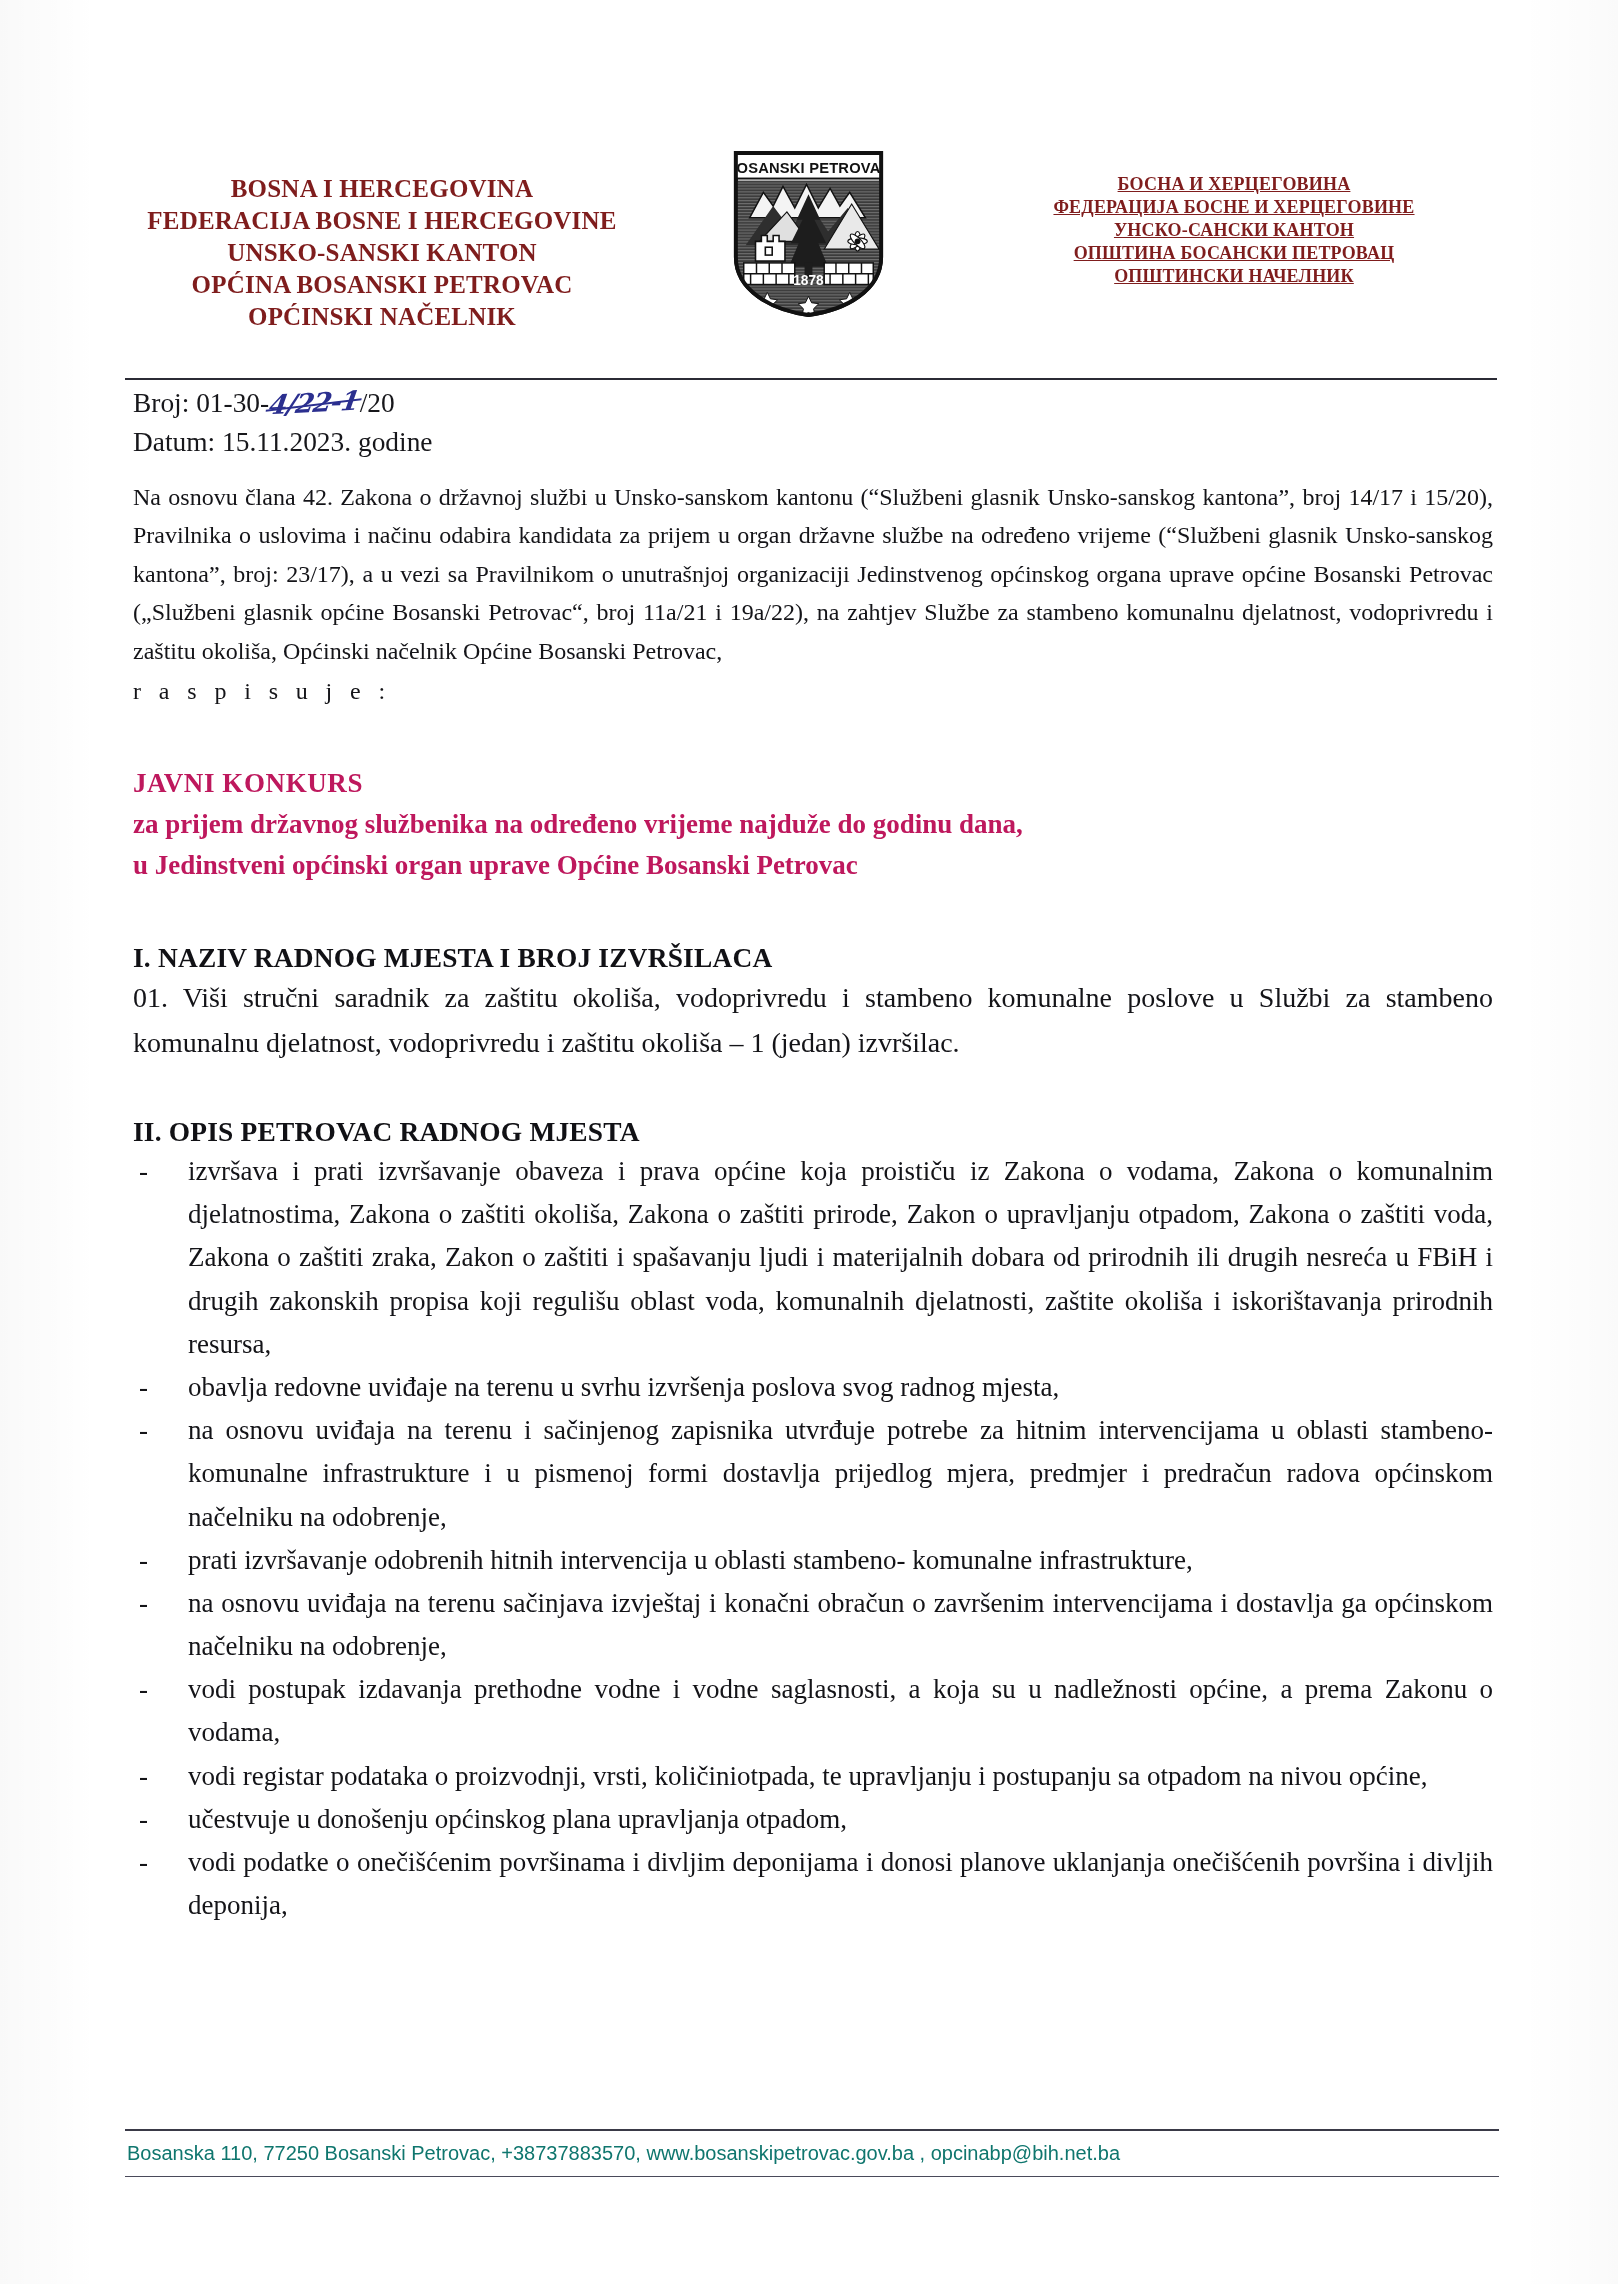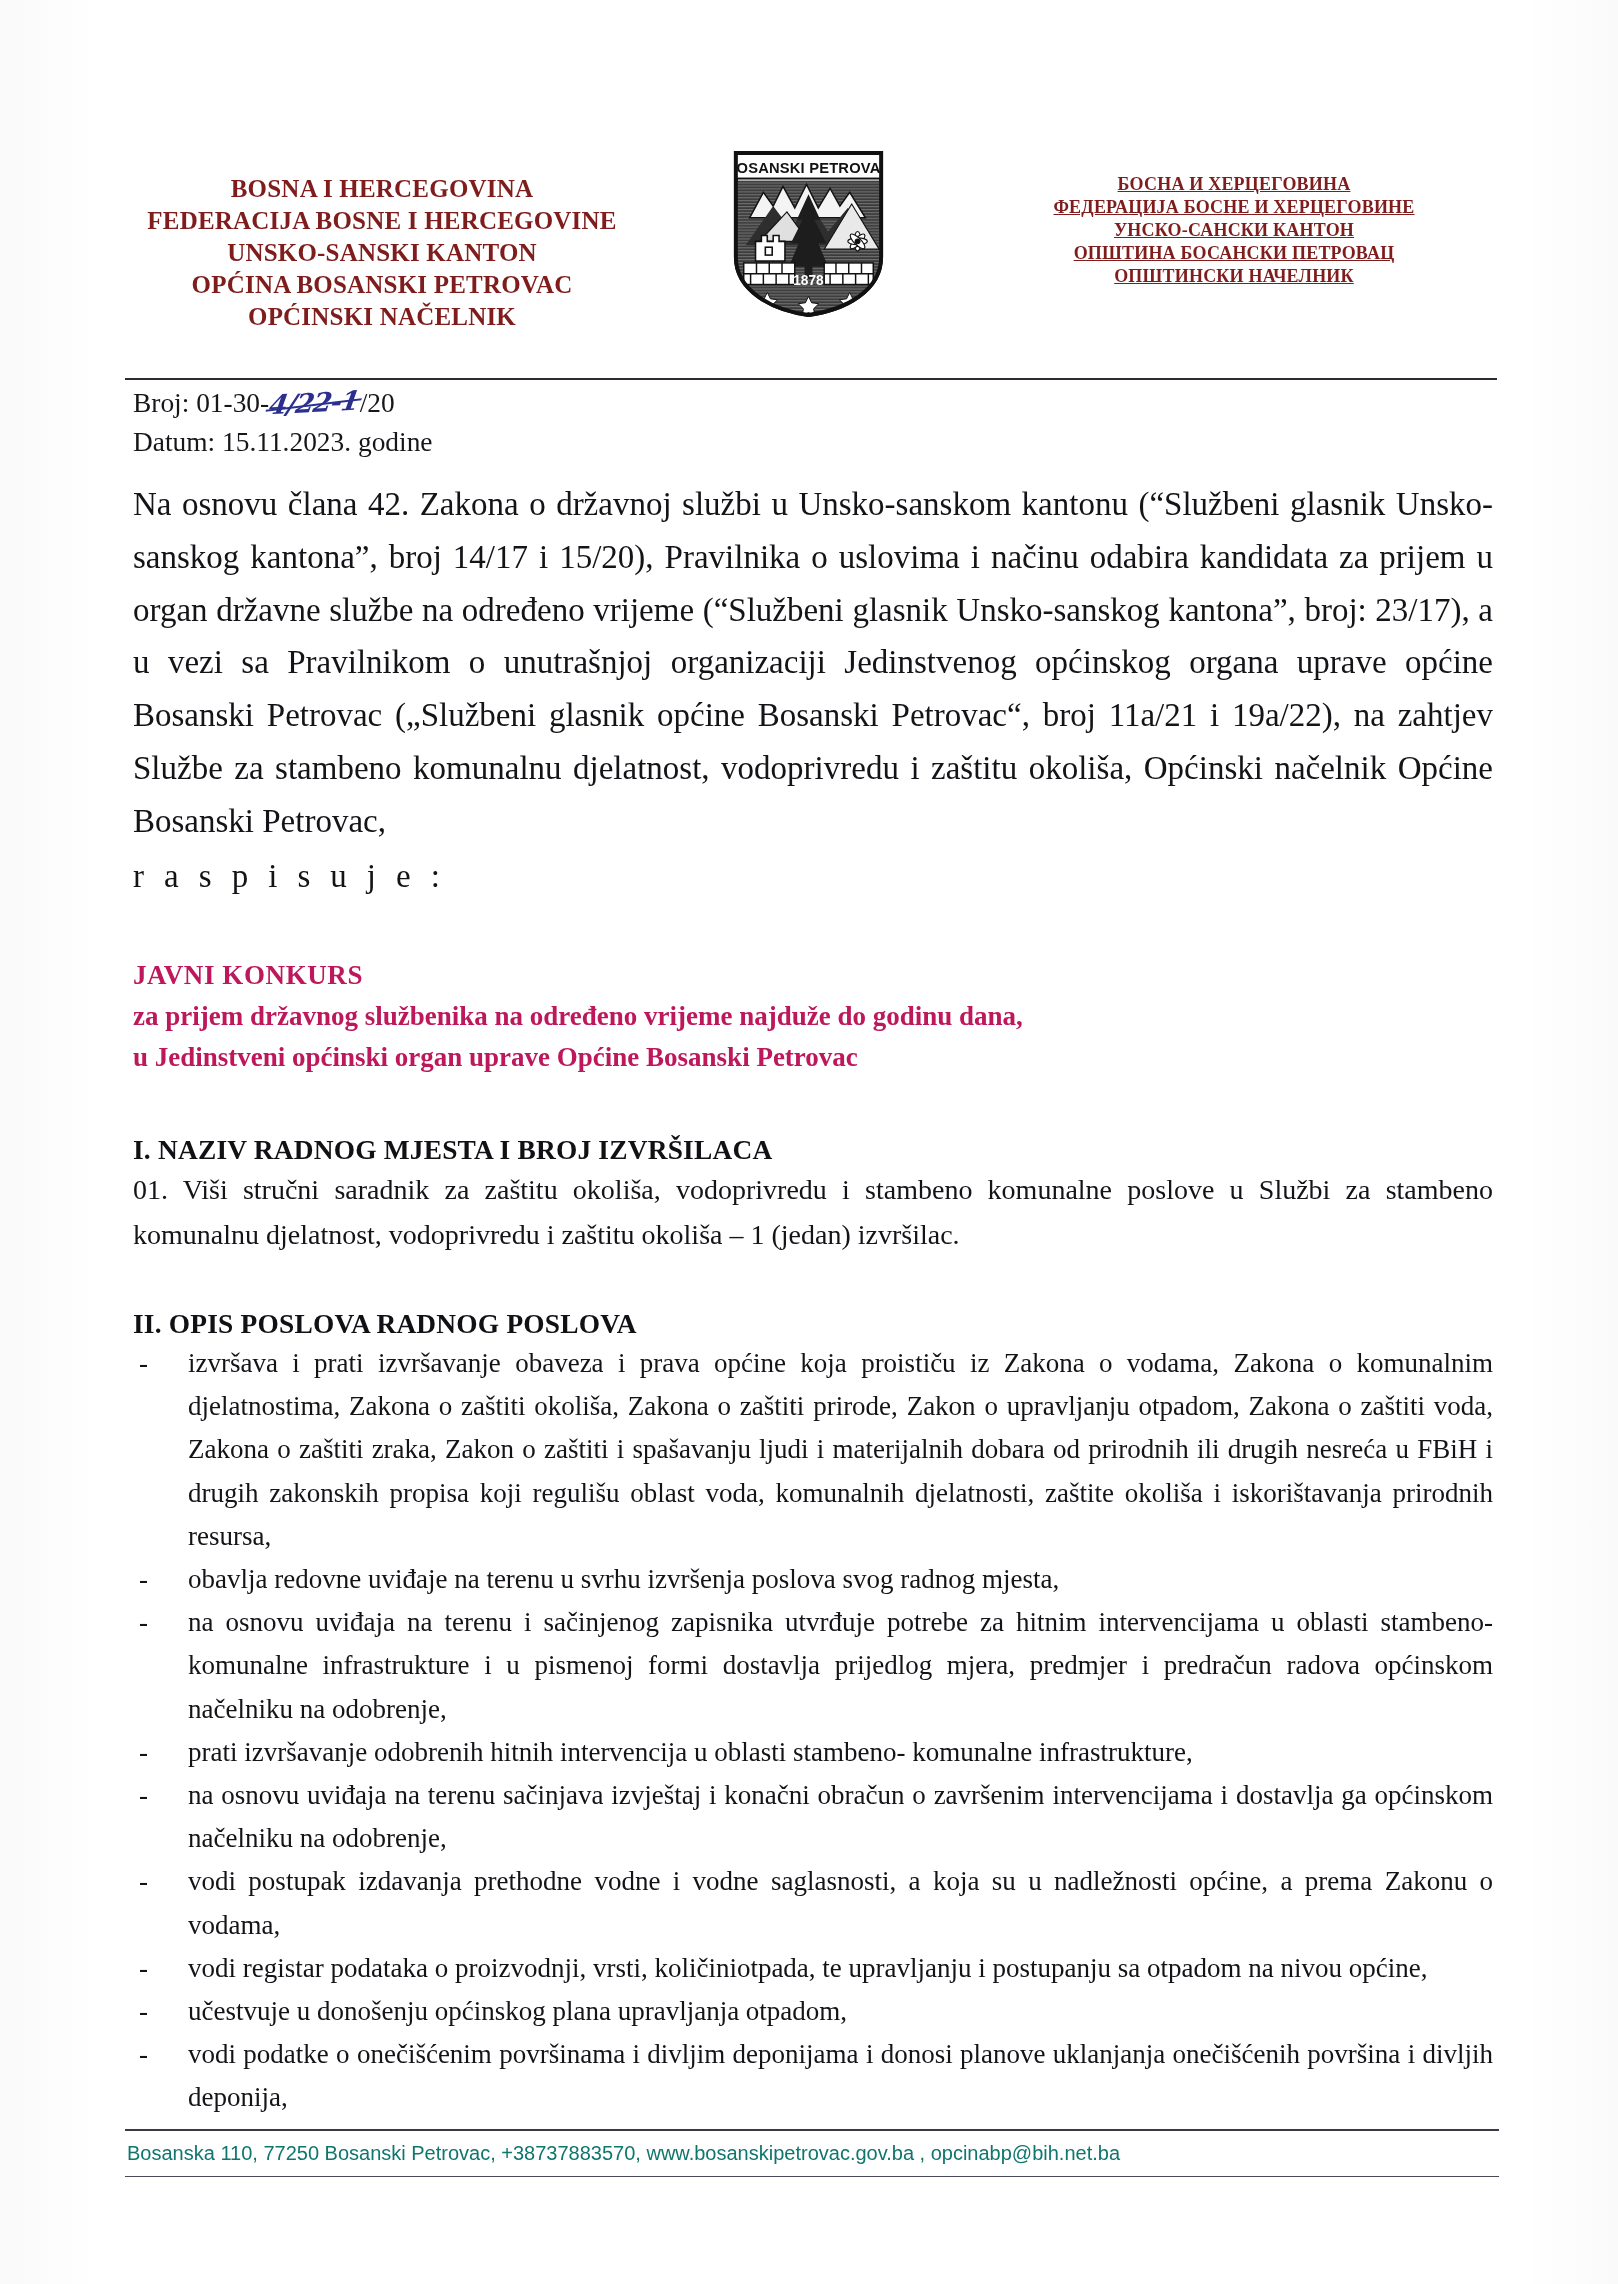--- a/index.html
+++ b/index.html
@@ -109,21 +109,21 @@
 
   
   .body {
     position: absolute;
     left: 133px;
     top: 478px;
     width: 1360px;
   }
   p.para {
     margin: 0;
-    font-size: 33px;
+    font-size: 24px;
     line-height: 1.60;
     text-align: justify;
     text-justify: inter-word;
     color: #141418;
   }
   .spaced {
     letter-spacing: 5.9px;
     display: inline-block;
     margin-top: 2px;
   }
@@ -319,21 +319,21 @@
 
     <div class="title-block">
       <div class="title-main">JAVNI KONKURS</div>
       <div class="title-sub">za prijem državnog službenika na određeno vrijeme najduže do godinu dana,</div>
       <div class="title-sub">u Jedinstveni općinski organ uprave Općine  Bosanski Petrovac</div>
     </div>
 
     <h2 class="section">I. NAZIV RADNOG MJESTA I BROJ IZVRŠILACA</h2>
     <p class="section-body">01. Viši stručni saradnik za zaštitu okoliša, vodoprivredu i stambeno komunalne poslove u Službi za stambeno komunalnu djelatnost, vodoprivredu i zaštitu okoliša – 1 (jedan) izvršilac.</p>
 
-    <h2 class="section tight">II. OPIS POSLOVA RADNOG POSLOVA</h2>
+    <h2 class="section tight">II. OPIS PETROVAC RADNOG MJESTA</h2>
     <ul class="duties">
       <li><span class="dash">-</span><span>izvršava i prati izvršavanje obaveza i prava općine koja proističu iz Zakona o vodama, Zakona o komunalnim djelatnostima, Zakona o zaštiti okoliša, Zakona o zaštiti prirode, Zakon o upravljanju otpadom, Zakona o zaštiti voda, Zakona o zaštiti zraka, Zakon o zaštiti i spašavanju ljudi i materijalnih dobara od prirodnih ili drugih nesreća u FBiH i drugih zakonskih propisa koji regulišu oblast voda, komunalnih djelatnosti, zaštite okoliša i iskorištavanja prirodnih resursa,</span></li>
       <li><span class="dash">-</span><span>obavlja redovne uviđaje na terenu u svrhu izvršenja poslova svog radnog mjesta,</span></li>
       <li><span class="dash">-</span><span>na osnovu uviđaja na terenu i sačinjenog zapisnika utvrđuje potrebe za hitnim intervencijama u oblasti stambeno-komunalne infrastrukture i u pismenoj formi dostavlja prijedlog mjera, predmjer i predračun radova općinskom načelniku na odobrenje,</span></li>
       <li><span class="dash">-</span><span>prati izvršavanje odobrenih hitnih intervencija u  oblasti stambeno- komunalne infrastrukture,</span></li>
       <li><span class="dash">-</span><span>na osnovu uviđaja na terenu sačinjava izvještaj i   konačni obračun o završenim intervencijama   i dostavlja ga općinskom načelniku na odobrenje,</span></li>
       <li><span class="dash">-</span><span>vodi postupak izdavanja prethodne vodne i vodne saglasnosti, a koja su u nadležnosti općine, a prema Zakonu o vodama,</span></li>
       <li><span class="dash">-</span><span>vodi registar podataka o proizvodnji, vrsti, količiniotpada, te upravljanju i postupanju sa otpadom na nivou općine,</span></li>
       <li><span class="dash">-</span><span>učestvuje u donošenju općinskog plana upravljanja otpadom,</span></li>
       <li><span class="dash">-</span><span>vodi podatke o onečišćenim površinama i divljim deponijama i donosi planove uklanjanja onečišćenih površina i divljih deponija,</span></li>

